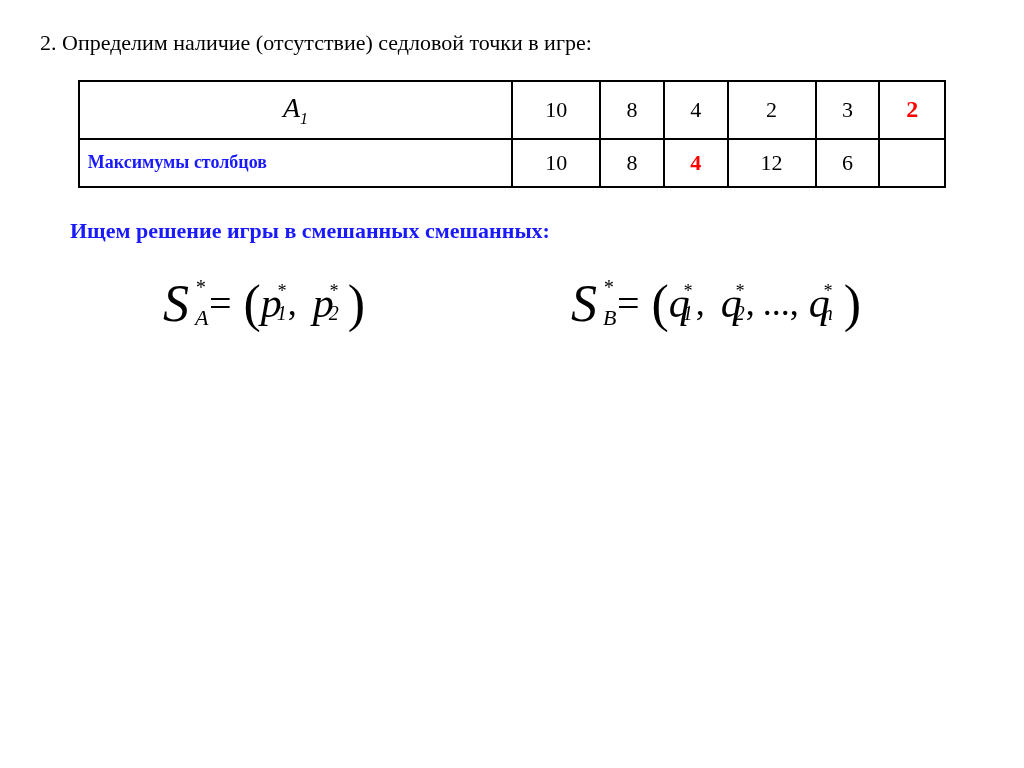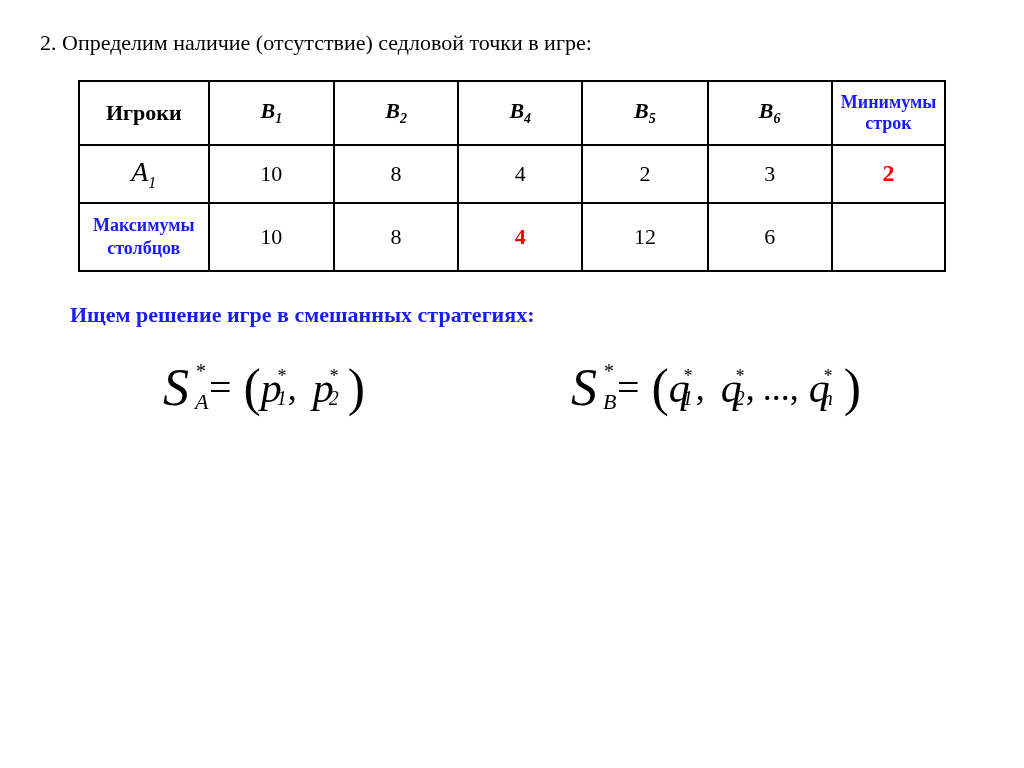--- a/index.html
+++ b/index.html
@@ -81,76 +81,49 @@
     }
   </style>
 </head>
 <body>
 
 <div class="title">2. Определим наличие (отсутствие) седловой точки в игре:</div>
 
 <table class="game-table">
   <tbody>
 
-    <tr>
-      <td class="players-cell" rowspan="1">
-        <span style="font-weight:bold; font-size:22px;">Игроки</span>
-      </td>
-
-      <td class="header-cell">
-        <span style="font-style:italic; font-size:22px;">B</span><sub style="font-size:14px;">1</sub>
-      </td>
-
-      <td class="header-cell">
-        <span style="font-style:italic; font-size:22px;">B</span><sub style="font-size:14px;">2</sub>
-      </td>
-
-      <td class="header-cell">
-        <span style="font-style:italic; font-size:22px;">B</span><sub style="font-size:14px;">4</sub>
-      </td>
-
-      <td class="header-cell">
-        <span style="font-style:italic; font-size:22px;">B</span><sub style="font-size:14px;">5</sub>
-      </td>
-
-      <td class="header-cell">
-        <span style="font-style:italic; font-size:22px;">B</span><sub style="font-size:14px;">6</sub>
-      </td>
-
-      <td class="min-max-cell" style="font-style:normal; font-size:18px; font-weight:bold; color:#1a1aff;">Минимумы строк</td>
-    </tr>
 
     <tr>
       <td style="font-style:italic; font-size:28px; text-align:center;">
         <span style="font-style:italic; font-size:28px;">A</span><sub style="font-size:16px;">1</sub>
       </td>
       <td style="font-size:22px;">10</td>
       <td style="font-size:22px;">8</td>
       <td style="font-size:22px;">4</td>
       <td style="font-size:22px;">2</td>
       <td style="font-size:22px;">3</td>
       <td style="font-size:24px; font-weight:bold; color:#ff0000;">2</td>
     </tr>
 
 
     <tr>
-      <td style="font-weight:bold; font-size:18px; color:#1a1aff; text-align:center; line-height:1.3;">
+      <td style="font-weight:bold; font-size:18px; color:#1a1aff; text-align:left; line-height:1.3;">
         <span>Максимумы столбцов</span>
       </td>
       <td style="font-size:22px;">10</td>
       <td style="font-size:22px;">8</td>
       <td style="font-size:22px; color:#ff0000; font-weight:bold;">4</td>
       <td style="font-size:22px;">12</td>
       <td style="font-size:22px;">6</td>
       <td></td>
     </tr>
   </tbody>
 </table>
 
-<div class="subtitle">Ищем решение игре в смешанных стратегиях:</div>
+<div class="subtitle">Ищем решение игры в смешанных смешанных:</div>
 
 <div class="formulas">
 
   <div class="formula-block">
     <span style="font-style:italic; font-size:52px; position:relative;">
       S
       <span style="position:absolute; bottom: 2px; left: 32px; font-size:22px; font-style:italic;">A</span>
       <span style="position:absolute; top: 2px; left: 32px; font-size:20px;">*</span>
     </span>
     <span style="font-size:40px; margin: 0 12px 0 20px;">=</span>

